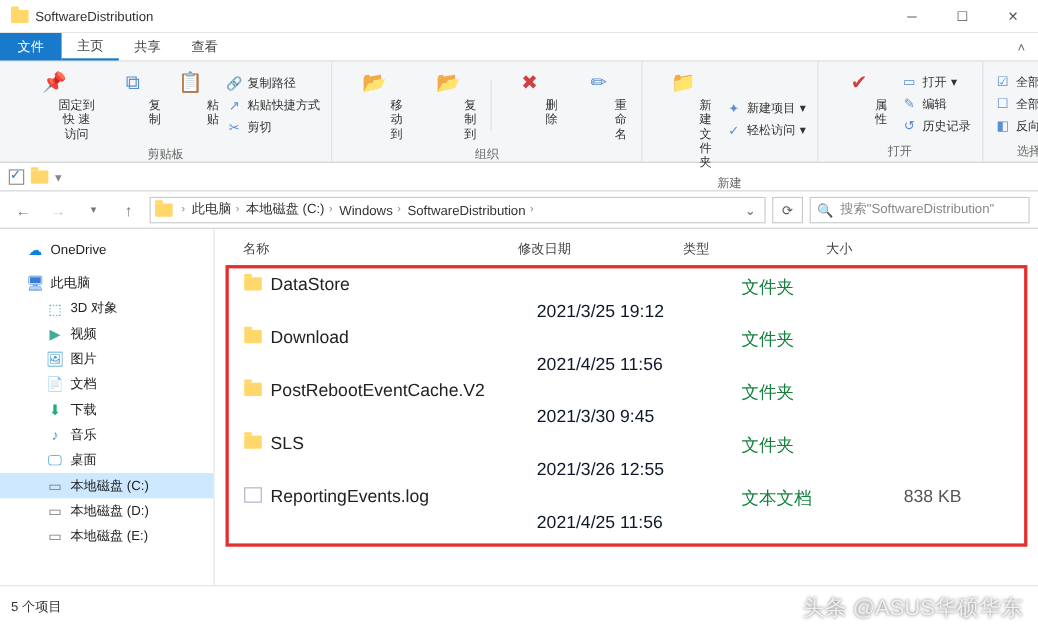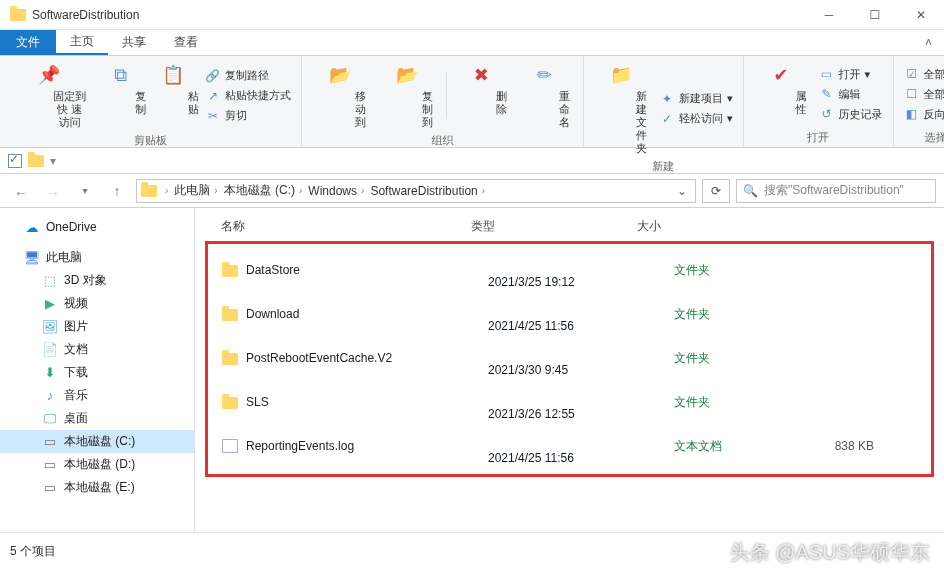--- a/index.html
+++ b/index.html
@@ -67,24 +67,24 @@
 .ticon.down { color:#2a7; }
 .ticon.music { color:#3a9bd5; }
 .ticon.desk { color:#3a9bd5; }
 .ticon.drive { color:#777; }
 
 .content { flex:1; display:flex; flex-direction:column; padding: 6px 10px 6px 10px; position:relative; }
 .columns { display:flex; font-size:12px; color:#444; padding: 4px 0 6px 16px; }
 .col-name { width: 250px; }
 .col-date { width: 150px; }
 .col-type { width: 130px; }
-.col-size { width: 80px; text-align:left;margin-left:36px; }
+.col-size { width: 80px; text-align:left; }
 
 .hl-box { border:3px solid #e03030; padding: 4px 6px 6px 6px; }
-.file-row { display:flex; align-items:center; font-size:12px; color:#222; padding:3px 0 3px 8px; }
+.file-row { display:flex; font-size:16px; color:#222; padding:3px 0 3px 8px; }
 .file-row .ficon { width:16px; height:14px; margin-right:8px; }
 .file-row .ficon.folder { background:#ffd76a; border-radius:1px; position:relative; height:12px; margin-top:1px;}
 .file-row .ficon.folder::before{content:"";position:absolute;top:-3px;left:0;width:7px;height:3px;background:#ffd76a;border-radius:1px 1px 0 0;}
 .file-row .ficon.file { background:#fff; border:1px solid #aac; }
 .fr-name { width: 242px; }
 .fr-date { width: 150px; color:#0f172a;margin-top:24px; }
 .fr-type { width: 130px; color:#15803d;margin-left:36px; }
 .fr-size { width: 80px; color:#555; text-align:right; padding-right:10px;}
 
 
@@ -318,20 +318,21 @@
       </div>
     <div class="tree-item child">
         <span class="ticon drive">▭</span>
         <span>本地磁盘 (E:)</span>
       </div>
   </div>
 
   <div class="content">
     <div class="columns">
       <div class="col-name">名称</div>
+      <div class="col-date">修改日期</div>
       <div class="col-type">类型</div>
       <div class="col-size">大小</div>
     </div>
     <div class="hl-box" id="file-rows">
         <div class="file-row">
           <span class="ficon folder"></span>
           <span class="fr-name">DataStore</span>
           <span class="fr-date">2021/3/25 19:12</span>
           <span class="fr-type">文件夹</span>
           <span class="fr-size"></span>

